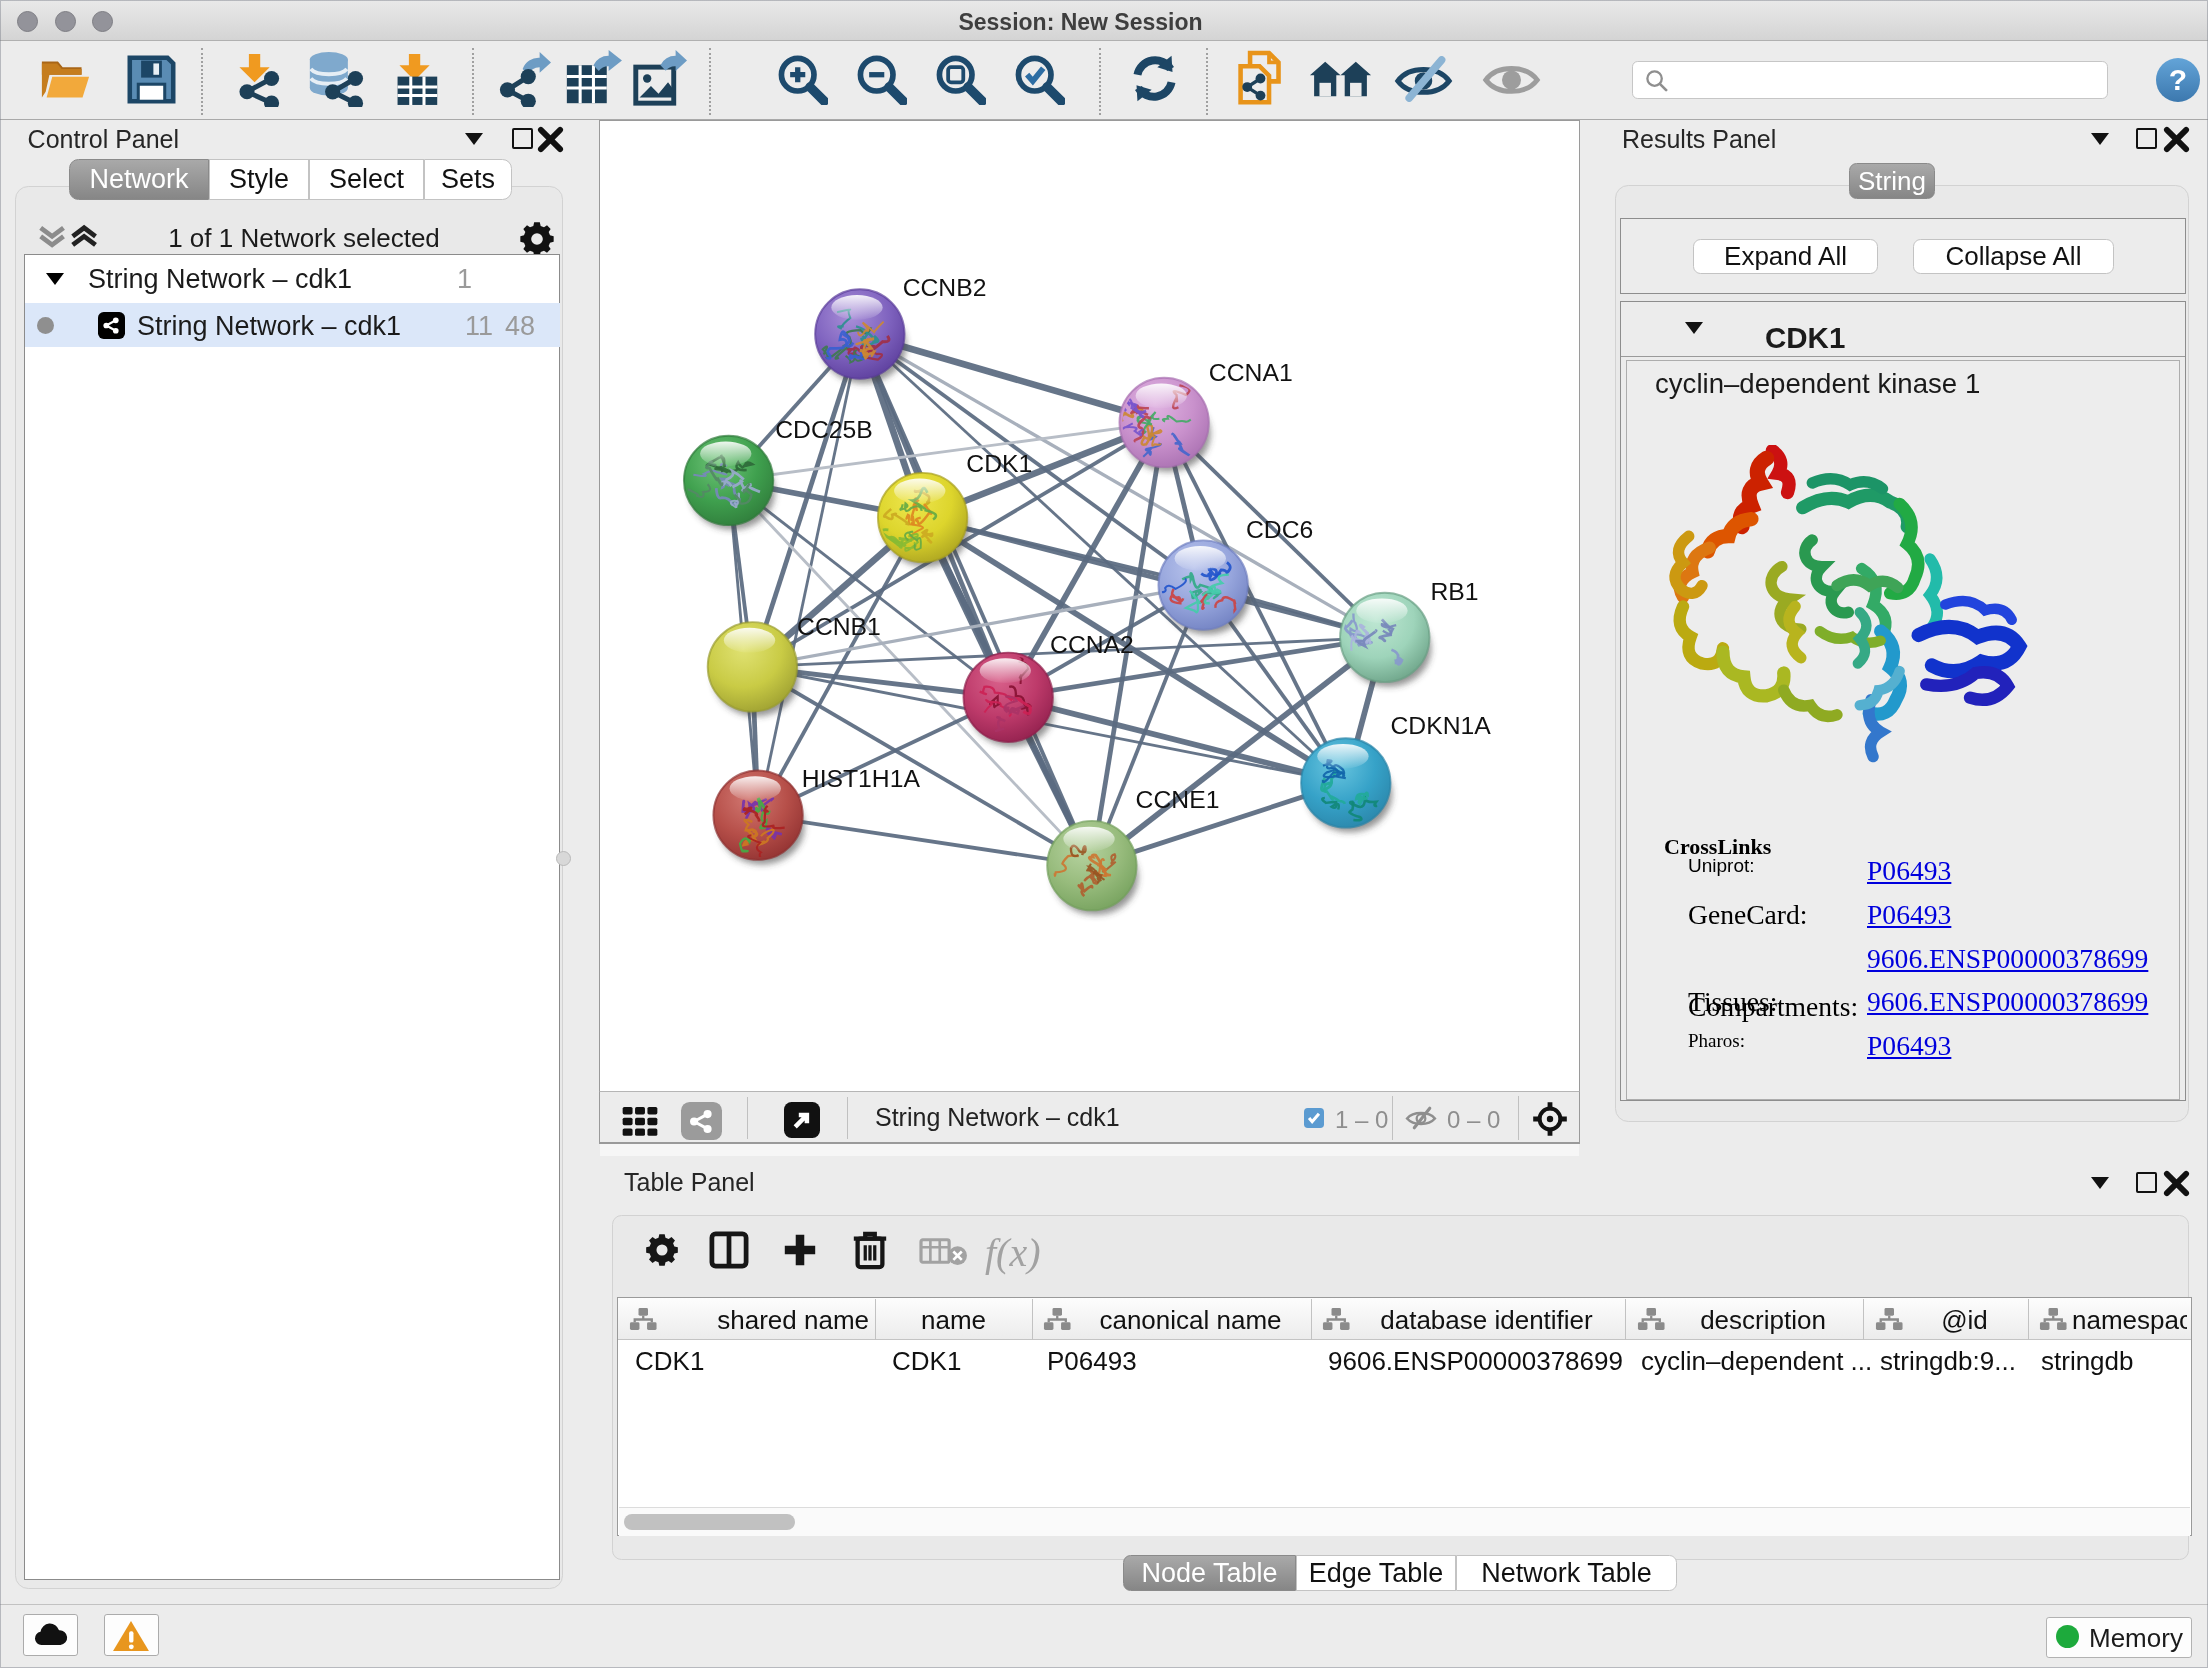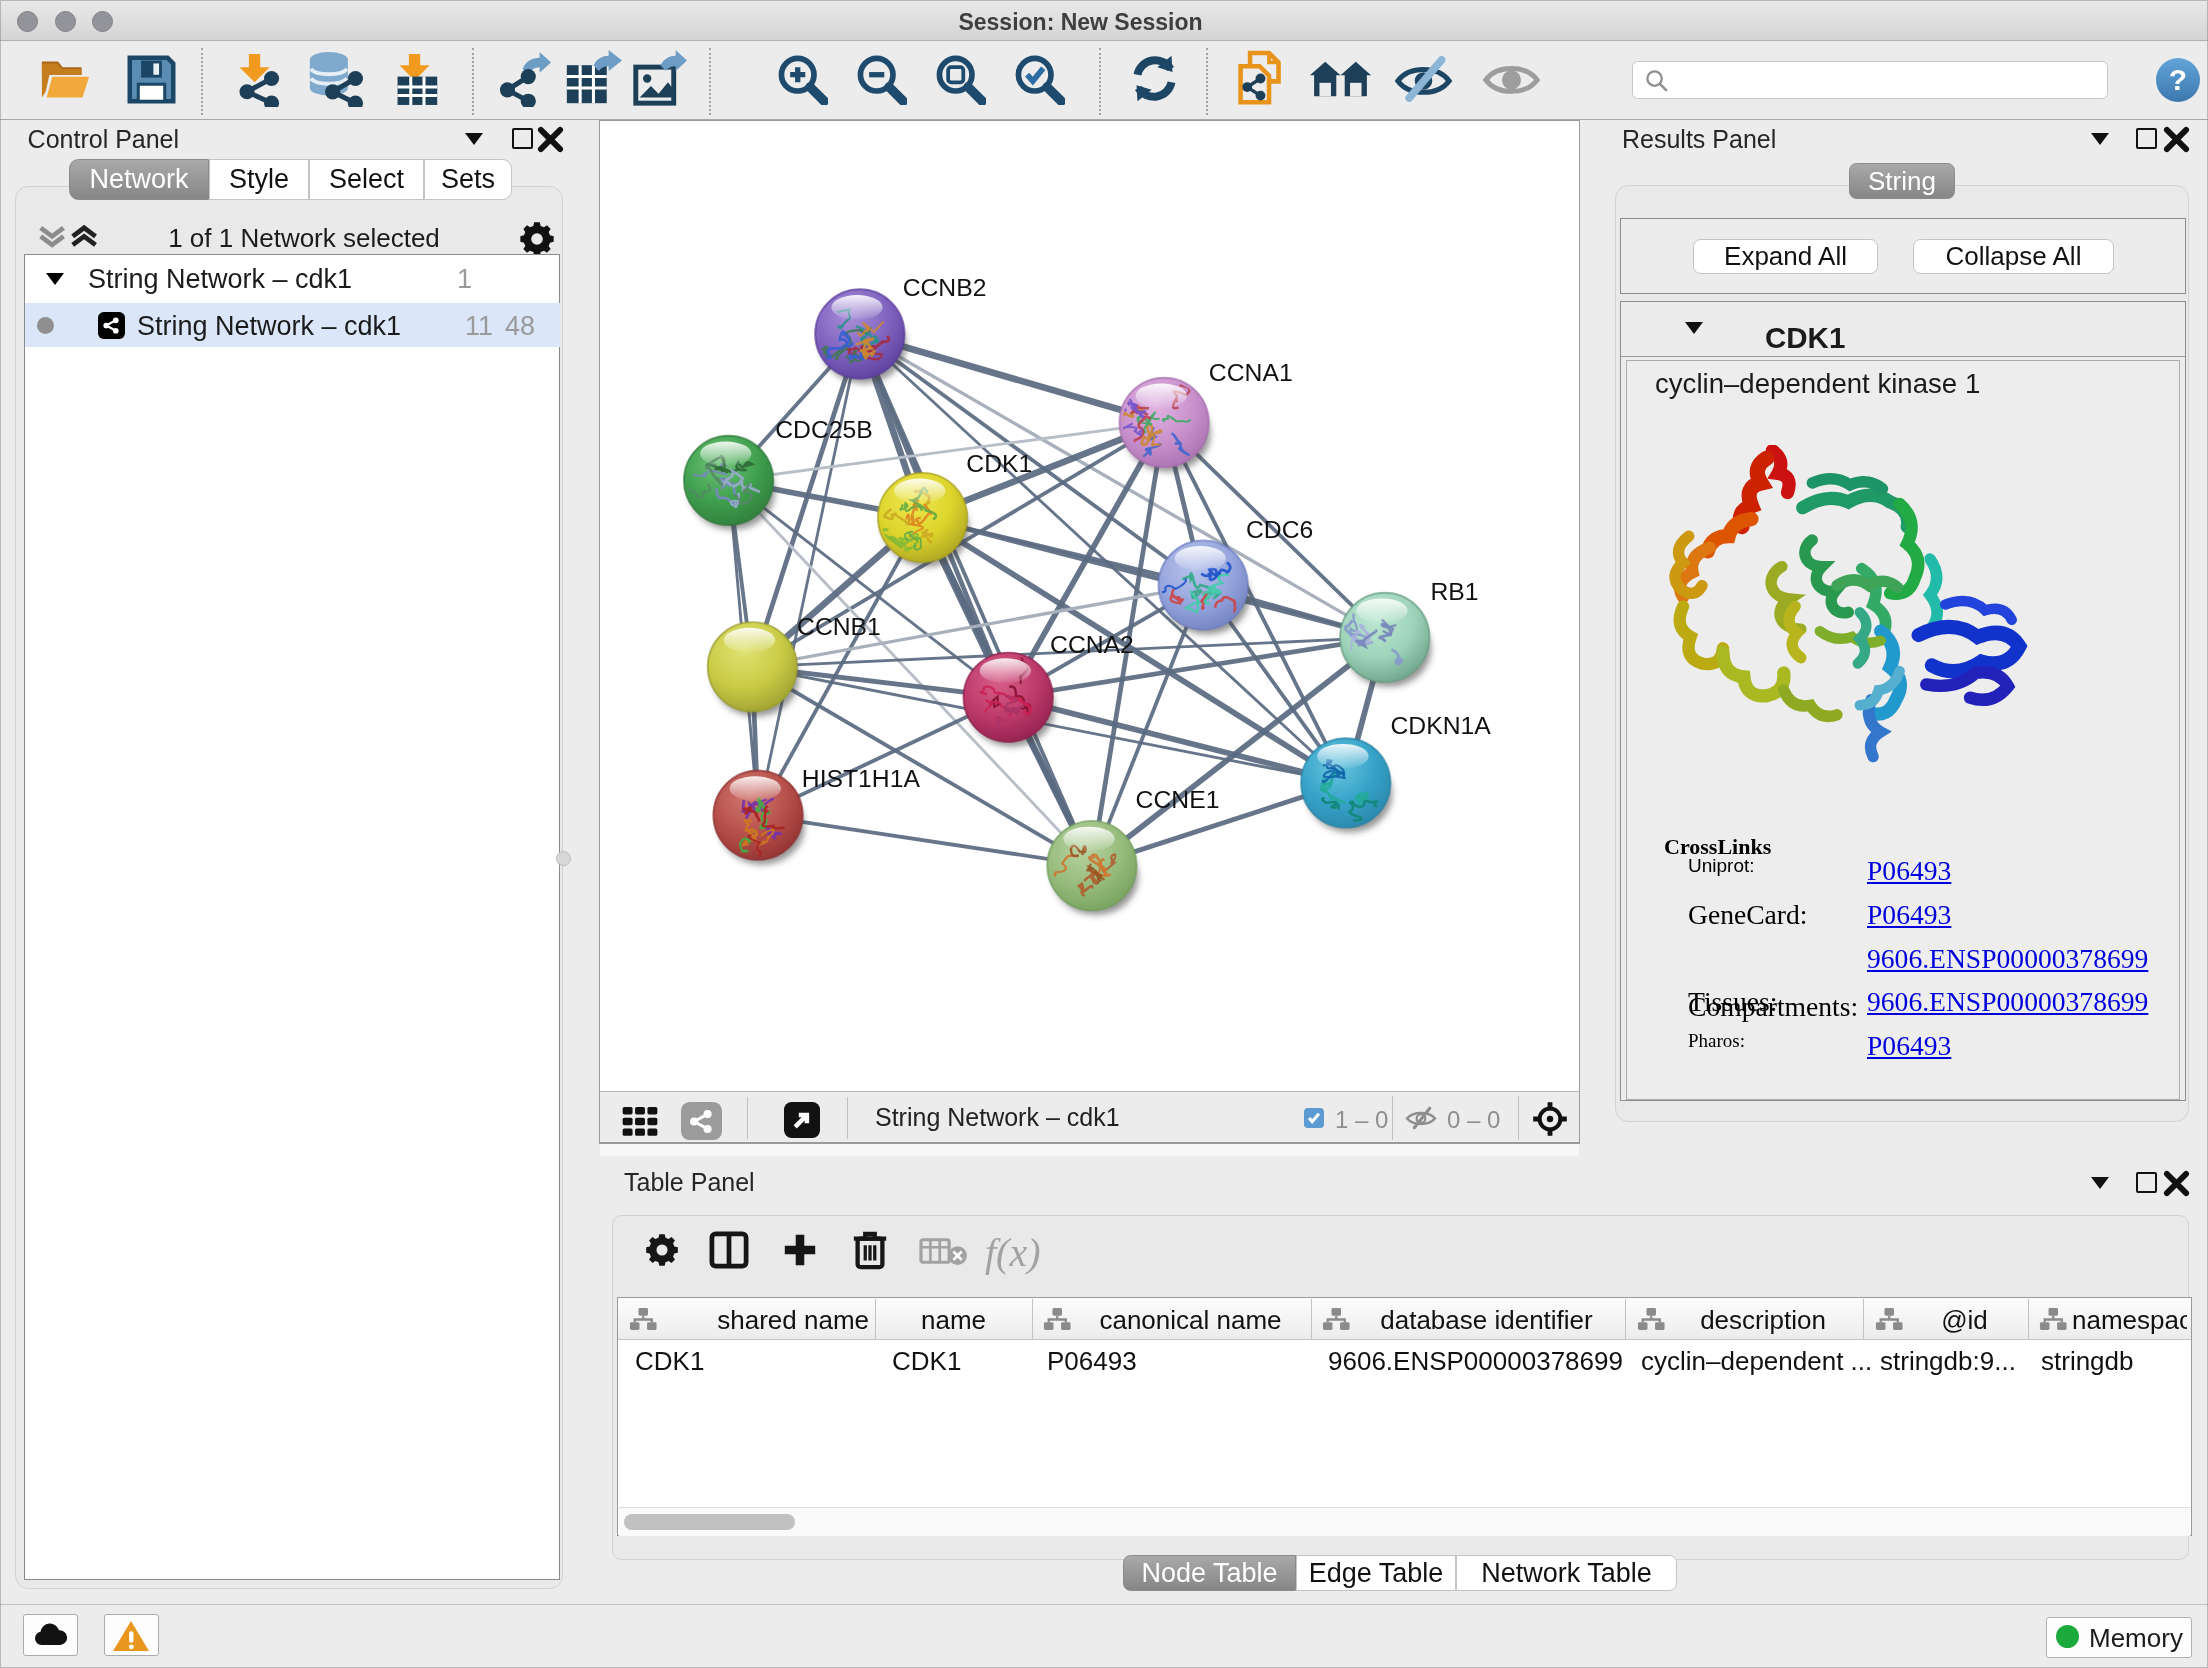--- a/index.html
+++ b/index.html
@@ -671,21 +671,21 @@
 <div class="abs ph-title" style="left:1622px; top:125px;">Results Panel</div>
 <div class="abs tri-d" style="left:2091px; top:133px;"></div>
 <div class="abs sq" style="left:2136px; top:128px;"></div>
 <svg class="abs" style="left:2163px; top:126px;" width="27" height="27" viewBox="0 0 28 28">
     <path d="M4 4 L24 24 M24 4 L4 24" stroke="#111" stroke-width="6" stroke-linecap="round"></path>
   </svg>
 <div id="resultsbody">
 
 <div class="abs subpanel" style="left:1615px; top:185px; width:574px; height:937px;"></div>
 
-<div class="abs graybtn" style="left:1849px; top:163px; width:106px; height:36px; border-radius:7.6px; text-align:center; font-size:26px; line-height:34px;">String</div>
+<div class="abs graybtn" style="left:1849px; top:163px; width:86px; height:36px; border-radius:7.6px; text-align:center; font-size:26px; line-height:34px;">String</div>
 
 <div class="abs" style="left:1620px; top:218px; width:566px; height:76px; border:1px solid #8d8d8d; background:#ececec;"></div>
 <div class="abs whitebtn" style="left:1693px; top:239px; width:185px; height:35px; border-radius:7.6px; text-align:center; font-size:26px; line-height:32px;">Expand All</div>
 <div class="abs whitebtn" style="left:1913px; top:239px; width:201px; height:35px; border-radius:7.6px; text-align:center; font-size:26px; line-height:32px;">Collapse All</div>
 
 <div class="abs" style="left:1620px; top:301px; width:566px; height:800px; border:1px solid #8d8d8d; background:#ececec;"></div>
 <div class="abs tri-d" style="left:1685px; top:322px; border-left-width:9.5px; border-right-width:9.5px; border-top-width:12.4px;"></div>
 <div class="abs" style="left:1765px; top:321px; font-size:29.5px; font-weight:bold;">CDK1</div>
 <div class="abs" style="left:1621px; top:356px; width:564px; height:0px; border-top:1px solid #9a9a9a;"></div>
 

